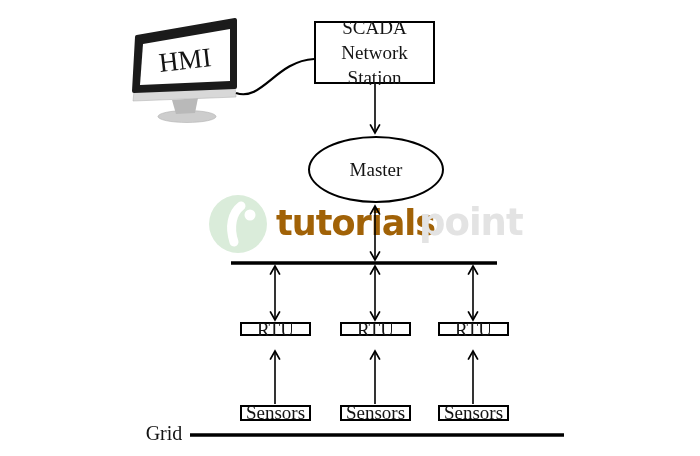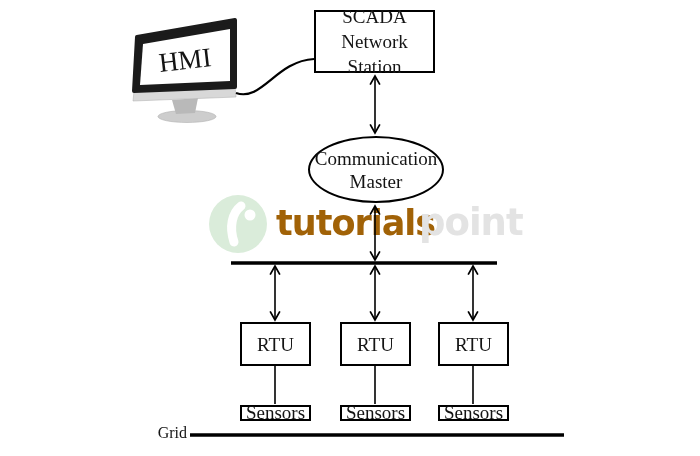--- a/index.html
+++ b/index.html
@@ -18,32 +18,32 @@
     letter-spacing:-1px;white-space:pre;
   }
   .wm-t1{left:276px;font-size:35px;font-weight:bold;color:#a16207;}
   .wm-t2{left:419px;font-size:37px;font-weight:bold;color:#e3e3e3;}
   
   .node{
     position:absolute;z-index:3;background:#ffffff;border:2px solid #000000;
     display:flex;flex-direction:column;align-items:center;justify-content:center;
     text-align:center;font-size:19px;line-height:25px;color:#141414;
   }
-  .scada{left:314px;top:10px;width:121px;height:63px;}
+  .scada{left:314px;top:21px;width:121px;height:63px;}
   .network{
     left:308px;top:136px;width:136px;height:67px;border-width:2.5px;
     border-radius:50%;line-height:23px;
   }
-  .rtu{width:71px;height:44px;top:322px;line-height:21px;}
+  .rtu{width:71px;height:14px;top:322px;line-height:21px;}
   .rtu1{left:240px;} .rtu2{left:340px;} .rtu3{left:438px;}
   .sens{width:71px;height:16px;top:405px;line-height:22px;}
   .sens1{left:240px;} .sens2{left:340px;} .sens3{left:438px;}
   .grid-label{
     position:absolute;z-index:3;left:141px;top:422px;width:46px;height:22px;
-    font-size:16px;line-height:22px;text-align:right;color:#141414;
+    font-size:20px;line-height:22px;text-align:center;color:#141414;
   }
   .hmi-label{
     position:absolute;z-index:3;left:148px;top:45px;width:74px;height:30px;
     font-size:27px;line-height:30px;text-align:center;color:#141414;
     transform:rotate(-6.5deg);
   }
 </style>
 </head>
 <body>
 
@@ -91,21 +91,20 @@
   </svg>
 
   <div class="hmi-label">HMI</div>
 
   <div class="node scada">
     <span>SCADA</span>
     <span>Network Station</span>
   </div>
 
   <div class="node network">
-    <span>Communication</span>
     <span>Master</span>
   </div>
 
   <div class="node rtu rtu1">
     <span>RTU</span>
   </div>
   <div class="node rtu rtu2">
     <span>RTU</span>
   </div>
   <div class="node rtu rtu3">

